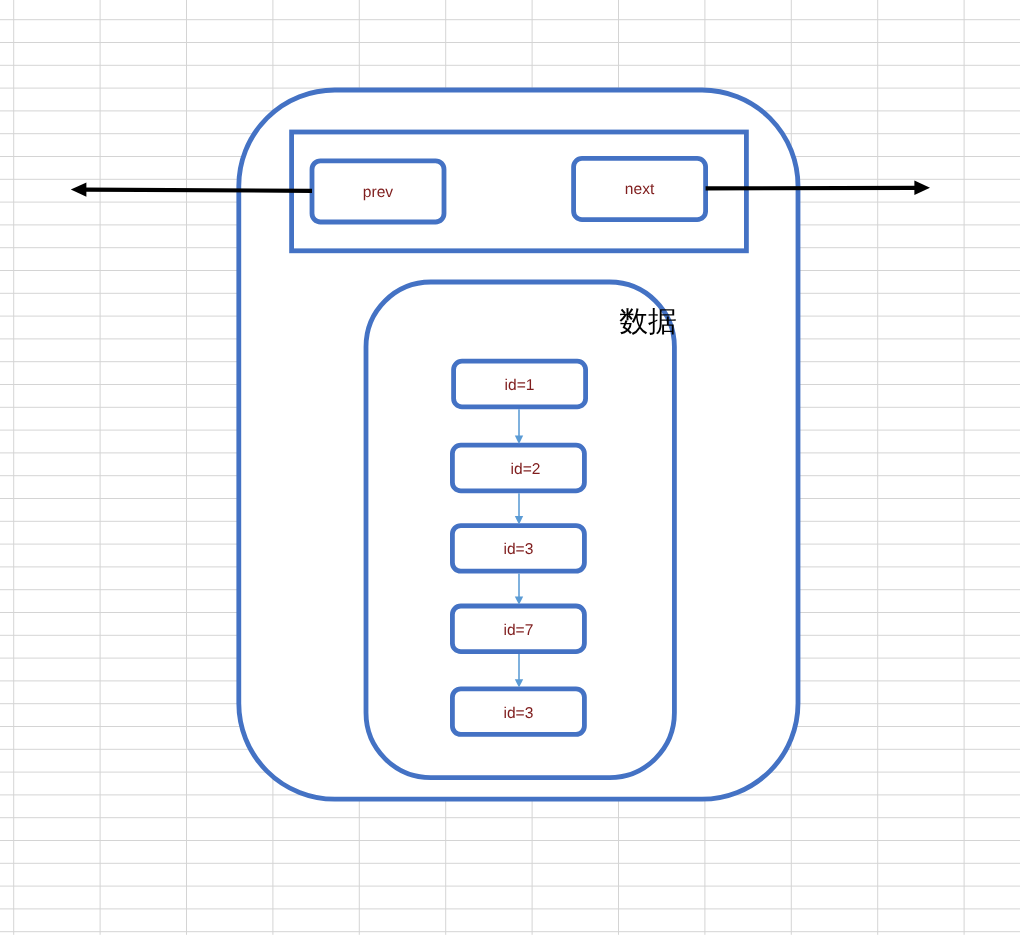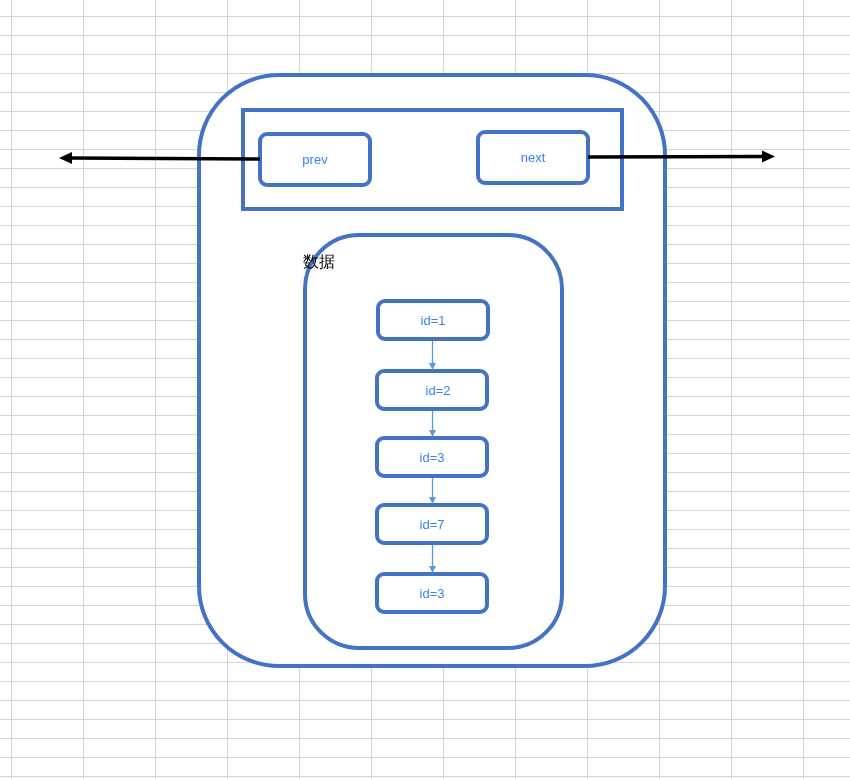--- a/index.html
+++ b/index.html
@@ -18,29 +18,29 @@
       left: 197px; top: 73px; width: 470px; height: 595px;
       border: 4px solid #4472C4; border-radius: 82px; background: #fff;
     }
     .pointer-rect {
       left: 241px; top: 108px; width: 383px; height: 103px;
       border: 4px solid #4472C4; background: #fff;
     }
     .node {
       border: 4px solid #4472C4; border-radius: 9px; background: #fff;
       display: flex; align-items: center; justify-content: center;
-      font-size: 13px; color: #3b82f6;
+      font-size: 13px; color: #7f1d1d;
     }
     .data-box {
       left: 303px; top: 233px; width: 261px; height: 417px;
       border: 4px solid #4472C4; border-radius: 56px; background: #fff;
     }
     .data-title {
-      left: 303px; top: 252px; width: 261px; text-align: left;
-      font-family: "DejaVu Sans", sans-serif; font-size: 16px; color: #000;
+      left: 303px; top: 252px; width: 261px; text-align: right;
+      font-family: "DejaVu Sans", sans-serif; font-size: 24px; color: #000;
     }
     svg.overlay { position: absolute; left: 0; top: 0; pointer-events: none; }
   </style>
 </head>
 <body>
 
 <div class="abs outer"></div>
 
 <div class="abs pointer-rect"></div>
 

